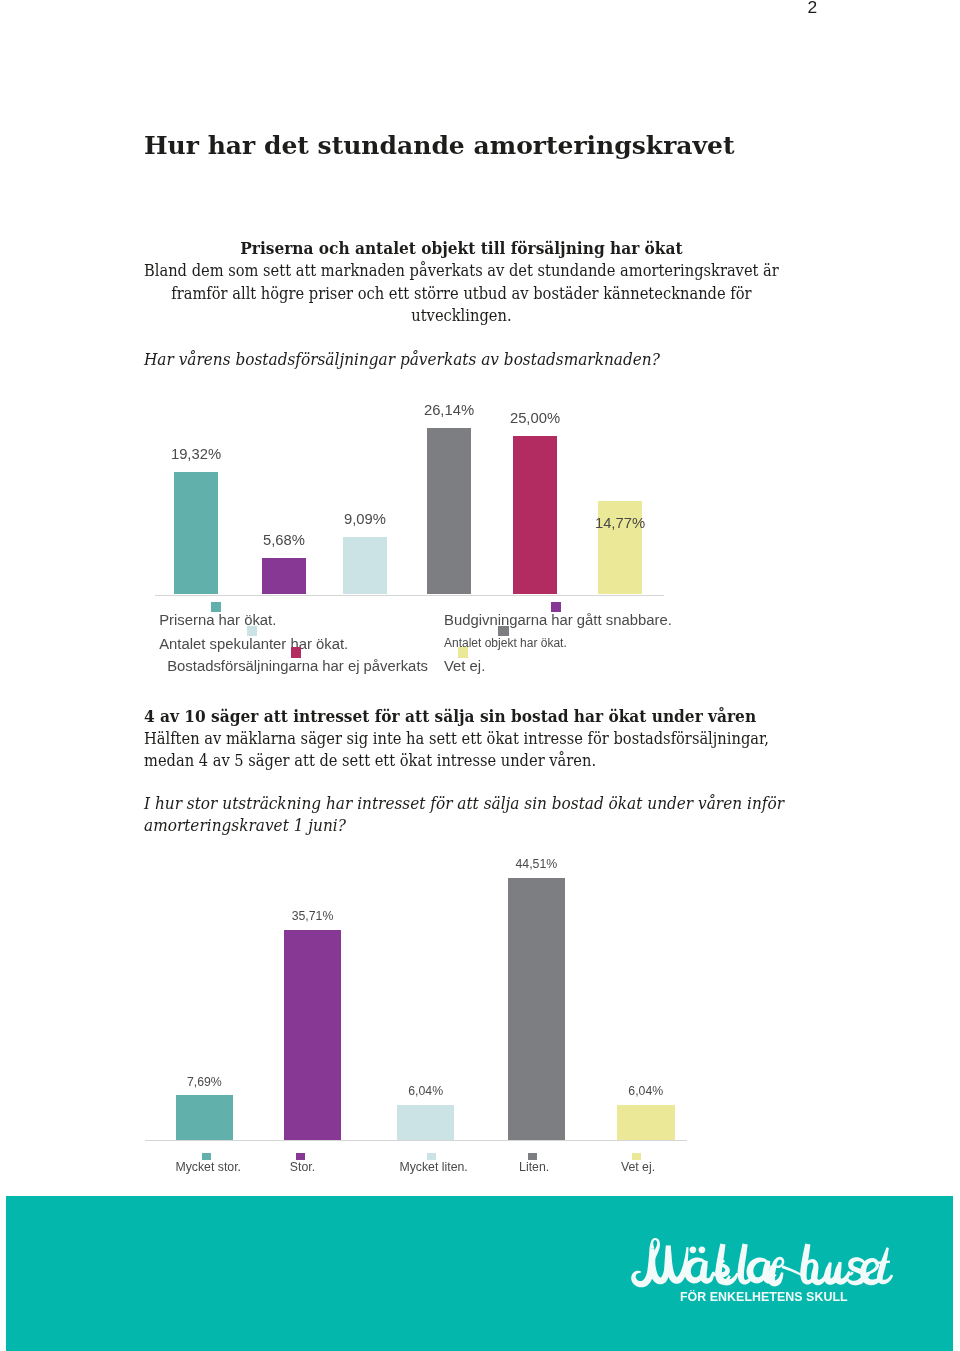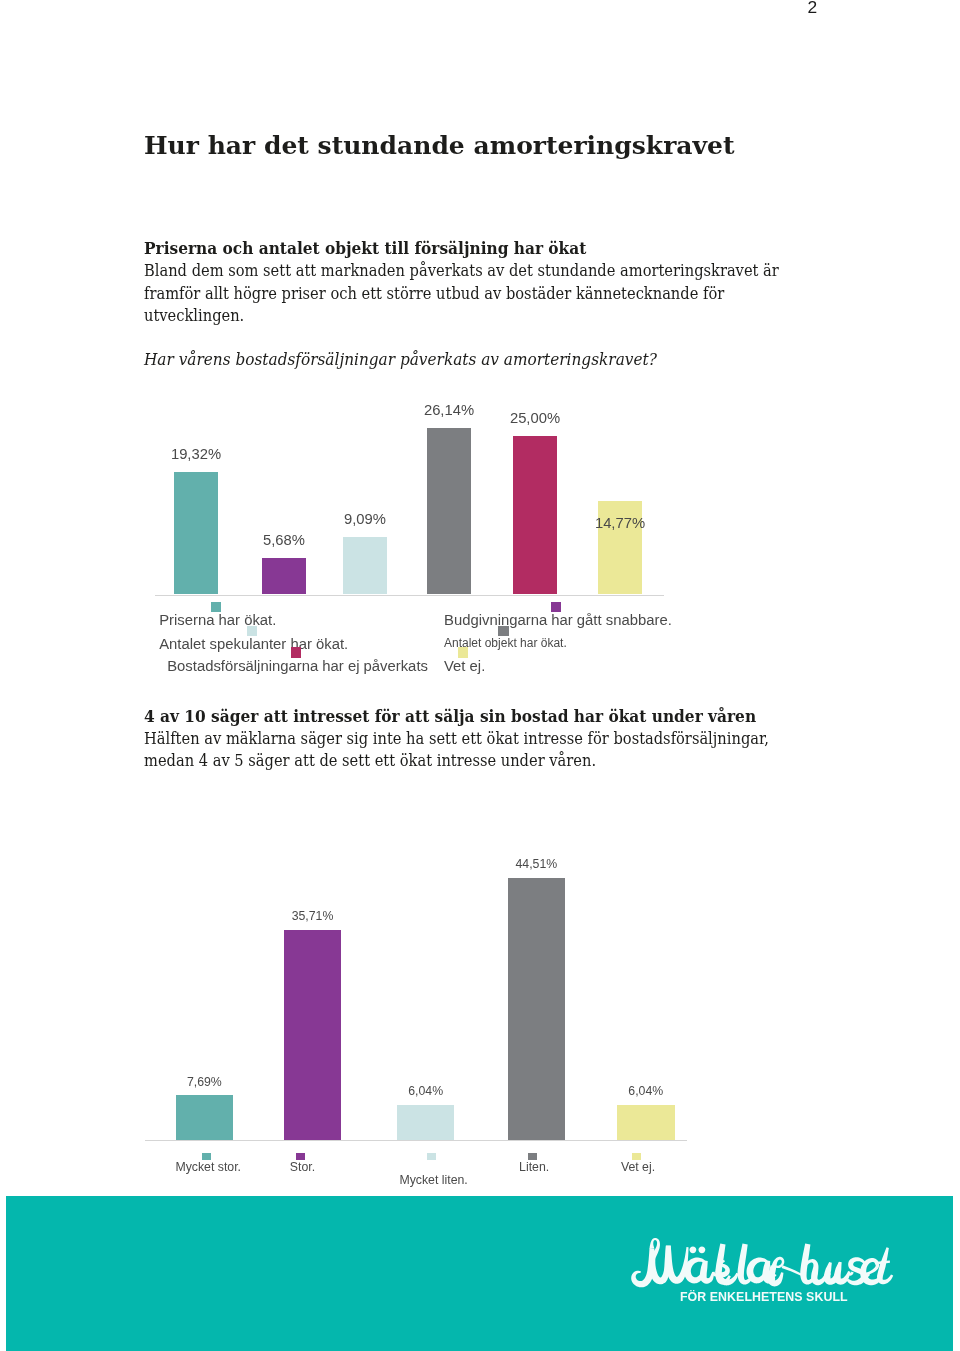--- a/index.html
+++ b/index.html
@@ -10,21 +10,21 @@
   #pageno{position:absolute;left:807.5px;top:-3px;font-family:"Liberation Sans",sans-serif;
           font-size:17.4px;color:#1a1a1a;line-height:20px;}
 
   #title{position:absolute;left:144px;top:129px;margin:0;font-family:"DejaVu Serif",serif;
          font-stretch:normal;font-weight:bold;font-size:25px;line-height:34px;color:#1d1d1b;white-space:nowrap;}
 
   .body-txt{position:absolute;left:144px;font-family:"DejaVu Serif",serif;font-stretch:condensed;
             font-size:16.3px;line-height:22.3px;color:#1d1d1b;white-space:nowrap;}
   .body-txt b{font-weight:bold;font-size:17.1px;}
 
-  #sec1{top:237.2px;}
+  #sec1{top:237.2px;text-align:center;}
   #q1{top:348.1px;font-style:italic;font-size:17.05px;}
   #sec2{top:704.7px;}
   #q2{top:792px;font-style:italic;font-size:17.05px;}
 
   .chart{position:absolute;}
   .bar{position:absolute;bottom:0;}
   .axis{position:absolute;height:1px;background:#d5d5d5;}
   .vlabel{position:absolute;font-family:"Liberation Sans",sans-serif;color:#4a4a4a;
           white-space:nowrap;text-align:center;}
   .lgitem{position:absolute;font-family:"Liberation Sans",sans-serif;color:#4a4a4a;
@@ -49,21 +49,21 @@
   </h1>
 
   <div id="sec1" class="body-txt">
     <b>Priserna och antalet objekt till försäljning har ökat</b><br>
     <span>Bland dem som sett att marknaden påverkats av det stundande amorteringskravet är</span><br>
     <span>framför allt högre priser och ett större utbud av bostäder kännetecknande för</span><br>
     <span>utvecklingen.</span>
   </div>
 
   <div id="q1" class="body-txt">
-    <span>Har vårens bostadsförsäljningar påverkats av amorteringskravet?</span>
+    <span>Har vårens bostadsförsäljningar påverkats av bostadsmarknaden?</span>
   </div>
 
   <div id="chart1" class="chart" style="left: 0px; top: 0px; width: 960px; height: 1351px;">
       <div class="axis" style="left: 155px; top: 594.5px; width: 509px;"></div>
       <div class="bar" style="left: 174px; top: 471.741px; width: 44px; height: 122.759px; background: rgb(98, 176, 172);"></div>
       <div class="vlabel" style="font-size: 14.8px; left: 134px; width: 124px; top: 445.781px;">19,32%</div>
       <div class="bar" style="left: 262px; top: 558.409px; width: 44px; height: 36.0907px; background: rgb(135, 56, 148);"></div>
       <div class="vlabel" style="font-size: 14.8px; left: 222px; width: 124px; top: 532.449px;">5,68%</div>
       <div class="bar" style="left: 343px; top: 536.742px; width: 44px; height: 57.7579px; background: rgb(203, 227, 228);"></div>
       <div class="vlabel" style="font-size: 14.8px; left: 303px; width: 124px; top: 510.782px;">9,09%</div>
@@ -98,20 +98,24 @@
         <span>Vet ej.</span>
       </div>
     </div>
 
   <div id="sec2" class="body-txt">
     <b>4 av 10 säger att intresset för att sälja sin bostad har ökat under våren</b><br>
     <span>Hälften av mäklarna säger sig inte ha sett ett ökat intresse för bostadsförsäljningar,</span><br>
     <span>medan 4 av 5 säger att de sett ett ökat intresse under våren.</span>
   </div>
 
+  <div id="q2" class="body-txt">
+    <span>I hur stor utsträckning har intresset för att sälja sin bostad ökat under våren inför</span><br>
+    <span>amorteringskravet 1 juni?</span>
+  </div>
 
   <div id="chart2" class="chart" style="left: 0px; top: 0px; width: 960px; height: 1351px;">
       <div class="axis" style="left: 145px; top: 1140.3px; width: 542px;"></div>
       <div class="bar" style="left: 175.6px; top: 1094.93px; width: 57.5px; height: 45.371px; background: rgb(98, 176, 172);"></div>
       <div class="vlabel" style="font-size: 12.3px; left: 135.6px; width: 137.5px; top: 1074.69px;">7,69%</div>
       <div class="bar" style="left: 283.8px; top: 929.611px; width: 57.5px; height: 210.689px; background: rgb(135, 56, 148);"></div>
       <div class="vlabel" style="font-size: 12.3px; left: 243.8px; width: 137.5px; top: 909.376px;">35,71%</div>
       <div class="bar" style="left: 396.9px; top: 1104.66px; width: 57.5px; height: 35.636px; background: rgb(203, 227, 228);"></div>
       <div class="vlabel" style="font-size: 12.3px; left: 356.9px; width: 137.5px; top: 1084.43px;">6,04%</div>
       <div class="bar" style="left: 507.6px; top: 877.691px; width: 57.5px; height: 262.609px; background: rgb(124, 126, 129);"></div>
@@ -119,21 +123,21 @@
       <div class="bar" style="left: 617px; top: 1104.66px; width: 57.5px; height: 35.636px; background: rgb(235, 232, 151);"></div>
       <div class="vlabel" style="font-size: 12.3px; left: 577px; width: 137.5px; top: 1084.43px;">6,04%</div>
       <div class="lgitem" style="left: 175.4px; top: 1152.8px; height: 17px; font-size: 12.3px;">
         <span class="sw" style="width: 8.9px; height: 7px; background: rgb(98, 176, 172); margin-right: 3.5px;"></span>
         <span>Mycket stor.</span>
       </div>
       <div class="lgitem" style="left: 289.8px; top: 1152.8px; height: 17px; font-size: 12.3px;">
         <span class="sw" style="width: 8.9px; height: 7px; background: rgb(135, 56, 148); margin-right: 3.5px;"></span>
         <span>Stor.</span>
       </div>
-      <div class="lgitem" style="left: 399.4px; top: 1152.8px; height: 17px; font-size: 12.3px; gap: 13px;">
+      <div class="lgitem" style="left: 399.4px; top: 1152.8px; height: 17px; font-size: 12.3px;">
         <span class="sw" style="width: 8.9px; height: 7px; background: rgb(203, 227, 228); margin-right: 3.5px;"></span>
         <span>Mycket liten.</span>
       </div>
       <div class="lgitem" style="left: 519.1px; top: 1152.8px; height: 17px; font-size: 12.3px;">
         <span class="sw" style="width: 8.9px; height: 7px; background: rgb(124, 126, 129); margin-right: 3.5px;"></span>
         <span>Liten.</span>
       </div>
       <div class="lgitem" style="left: 620.9px; top: 1152.8px; height: 17px; font-size: 12.3px;">
         <span class="sw" style="width: 8.9px; height: 7px; background: rgb(235, 232, 151); margin-right: 3.5px;"></span>
         <span>Vet ej.</span>

